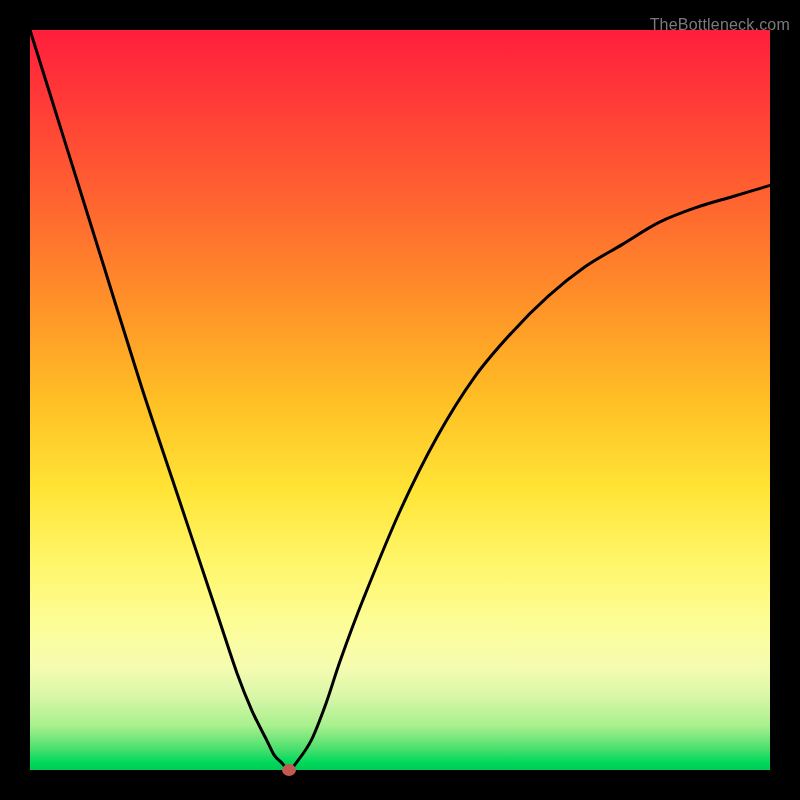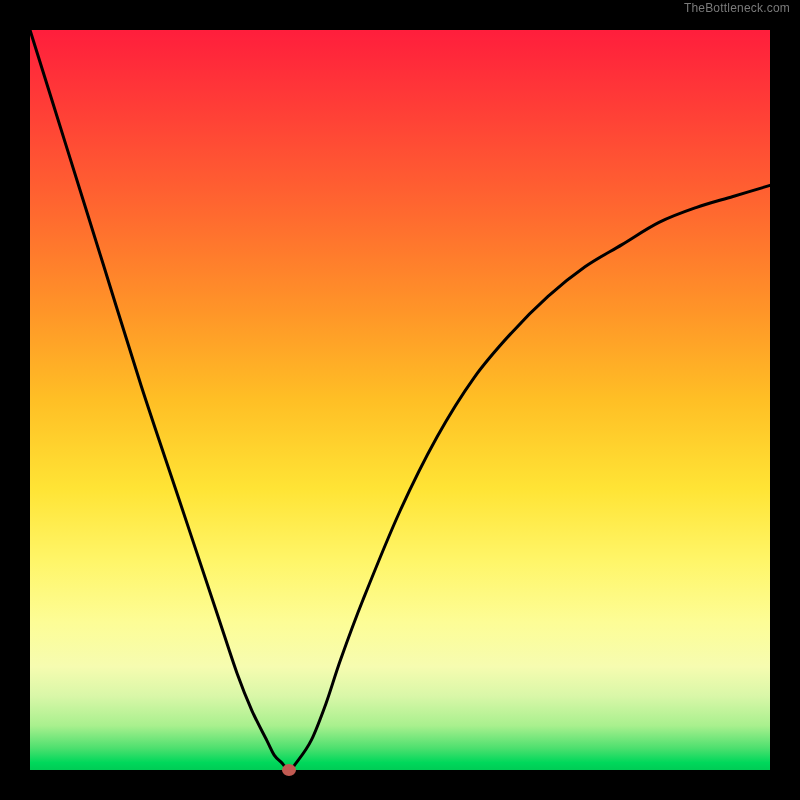--- a/index.html
+++ b/index.html
@@ -38,24 +38,24 @@
       #f6fcb0 86%,
       #d9f7a8 90%,
       #a9f08e 94%,
       #4fe06f 97%,
       #00d85b 99%,
       #00cc55 100%
     );
   }
   .watermark {
     position: absolute;
-    top: 1px;
+    top: 16px;
     right: 10px;
     color: #7a7a7a;
-    font-size: 12px;
+    font-size: 16px;
     letter-spacing: 0.2px;
     user-select: none;
   }
   svg.curve {
     position: absolute;
     left: 0;
     top: 0;
     width: 740px;
     height: 740px;
     overflow: visible;

